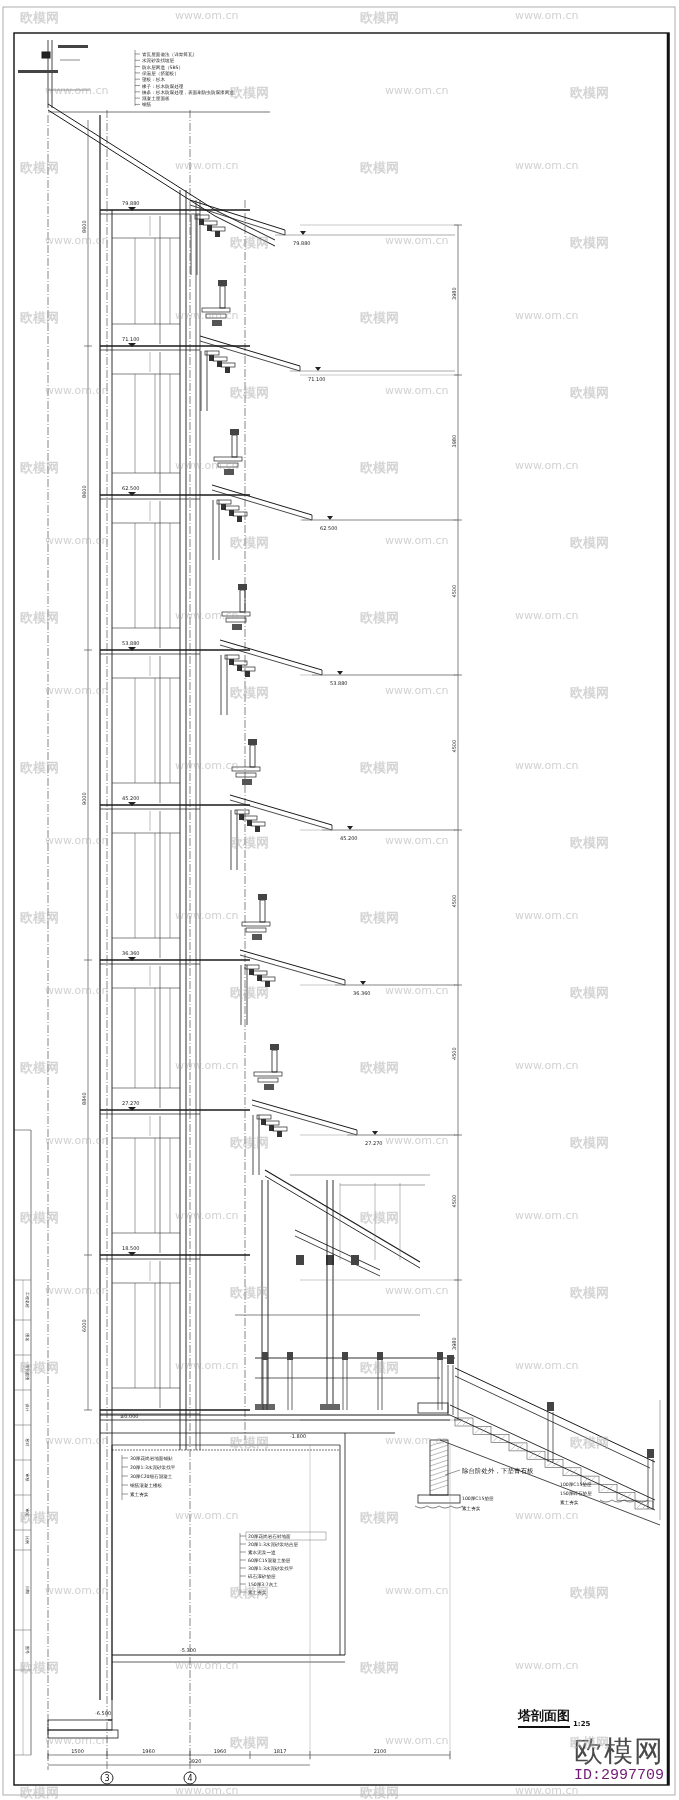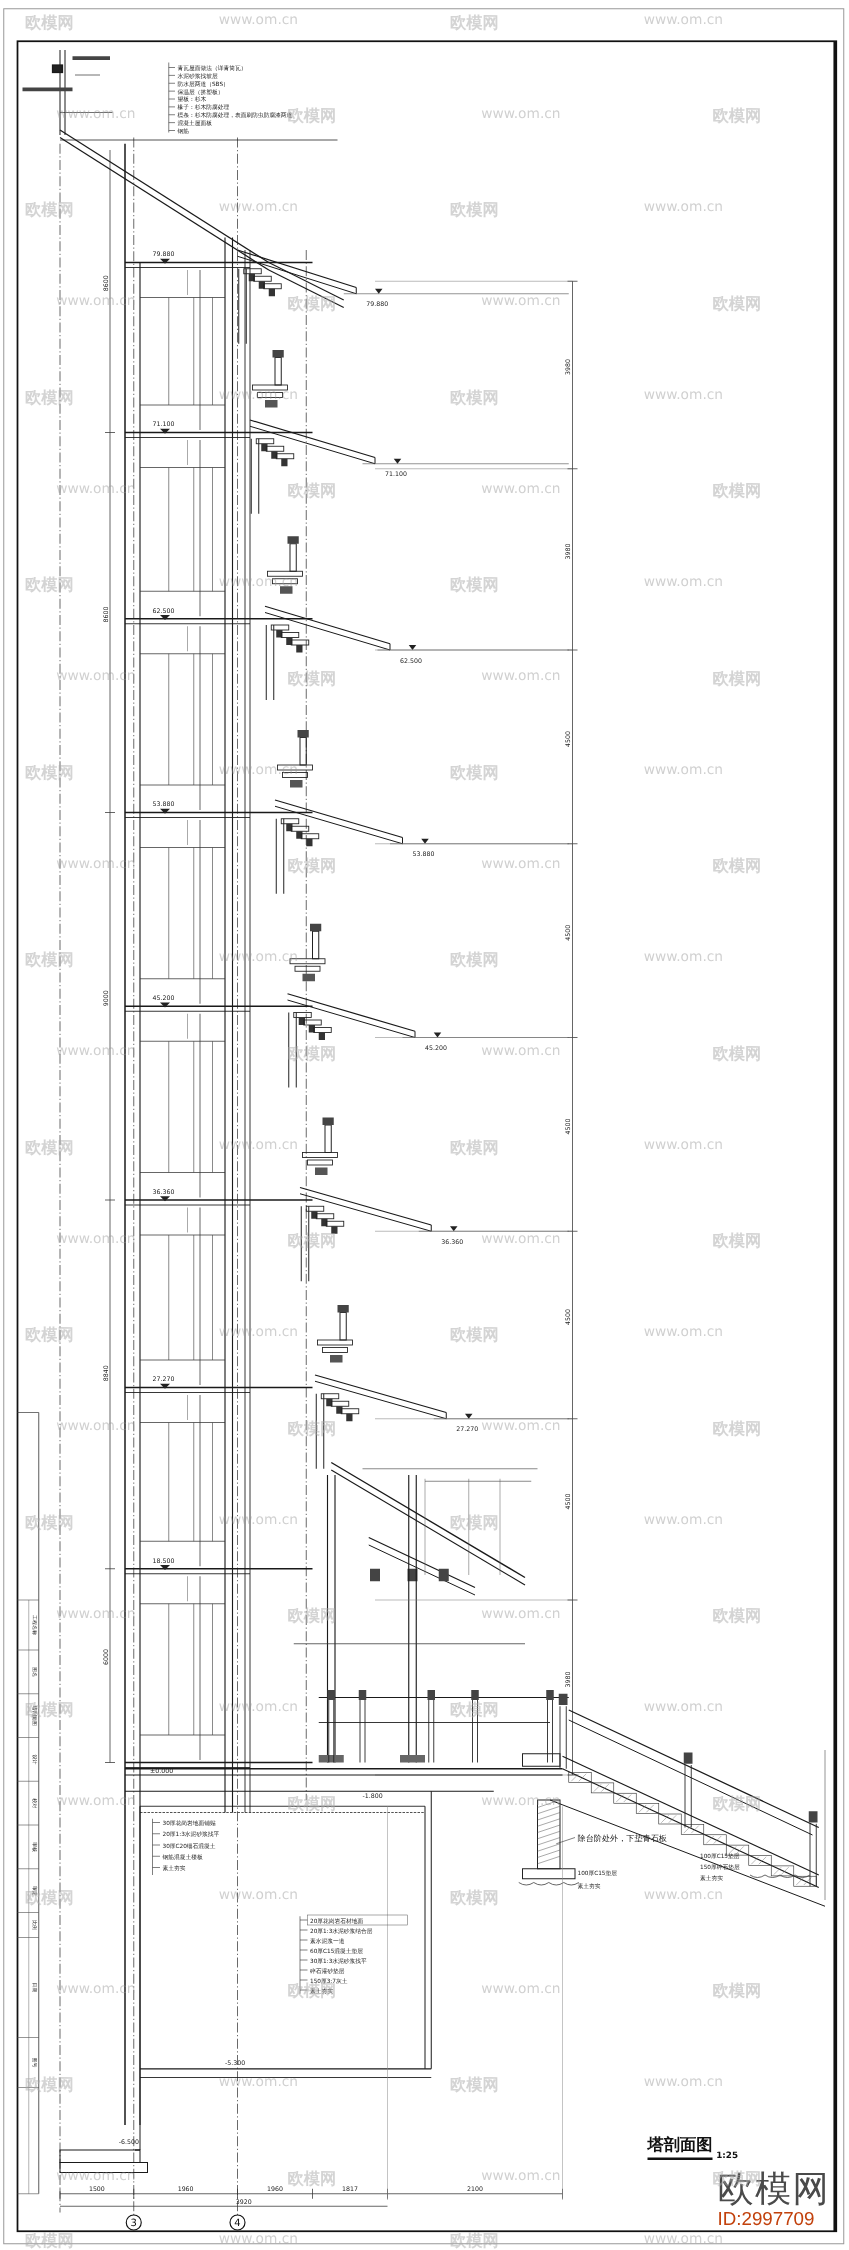--- a/index.html
+++ b/index.html
@@ -6,21 +6,21 @@
     body { width: 679px; height: 1800px; position: relative; overflow: hidden;
            font-family: "DejaVu Sans", sans-serif; }
     #sheet { position: absolute; left: 0; top: 0; width: 679px; height: 1800px; }
     svg text { font-family: "DejaVu Sans", sans-serif; }
     .title-wrap { position: absolute; left: 518px; top: 1705px; }
     .title { font-family: "DejaVu Serif", serif; font-weight: bold; font-size: 13px; color: #111;
              border-bottom: 2px solid #111; padding-bottom: 1px; display: inline-block; }
     .scale { font-size: 7px; font-weight: bold; color: #111; margin-left: 3px; vertical-align: bottom; }
     .brand { position: absolute; left: 574px; top: 1735px; text-align: left; color: #555; }
     .brand-name { font-family: "DejaVu Sans", sans-serif; font-size: 29px; letter-spacing: 1px; line-height: 32px; color: #4a4a4a; }
-    .brand-id { font-family: Liberation Sans, sans-serif; font-size: 15px; color: #c2410c; line-height: 18px; }
+    .brand-id { font-family: Liberation Mono, monospace; font-size: 15px; color: #701a75; line-height: 18px; }
     .wm { position: absolute; color: rgba(150,150,150,0.45); font-size: 11px; pointer-events: none; white-space: nowrap; }
     .wm.big { font-size: 13px; font-weight: bold; color: rgba(170,170,170,0.5); }
   </style>
 </head>
 <body>
 
 <div id="sheet">
   <svg id="drw" width="679" height="1800" viewBox="0 0 679 1800" xmlns="http://www.w3.org/2000/svg">
 
     <rect x="3" y="7" width="672" height="1788" fill="none" stroke="#999" stroke-width="0.8"></rect>

